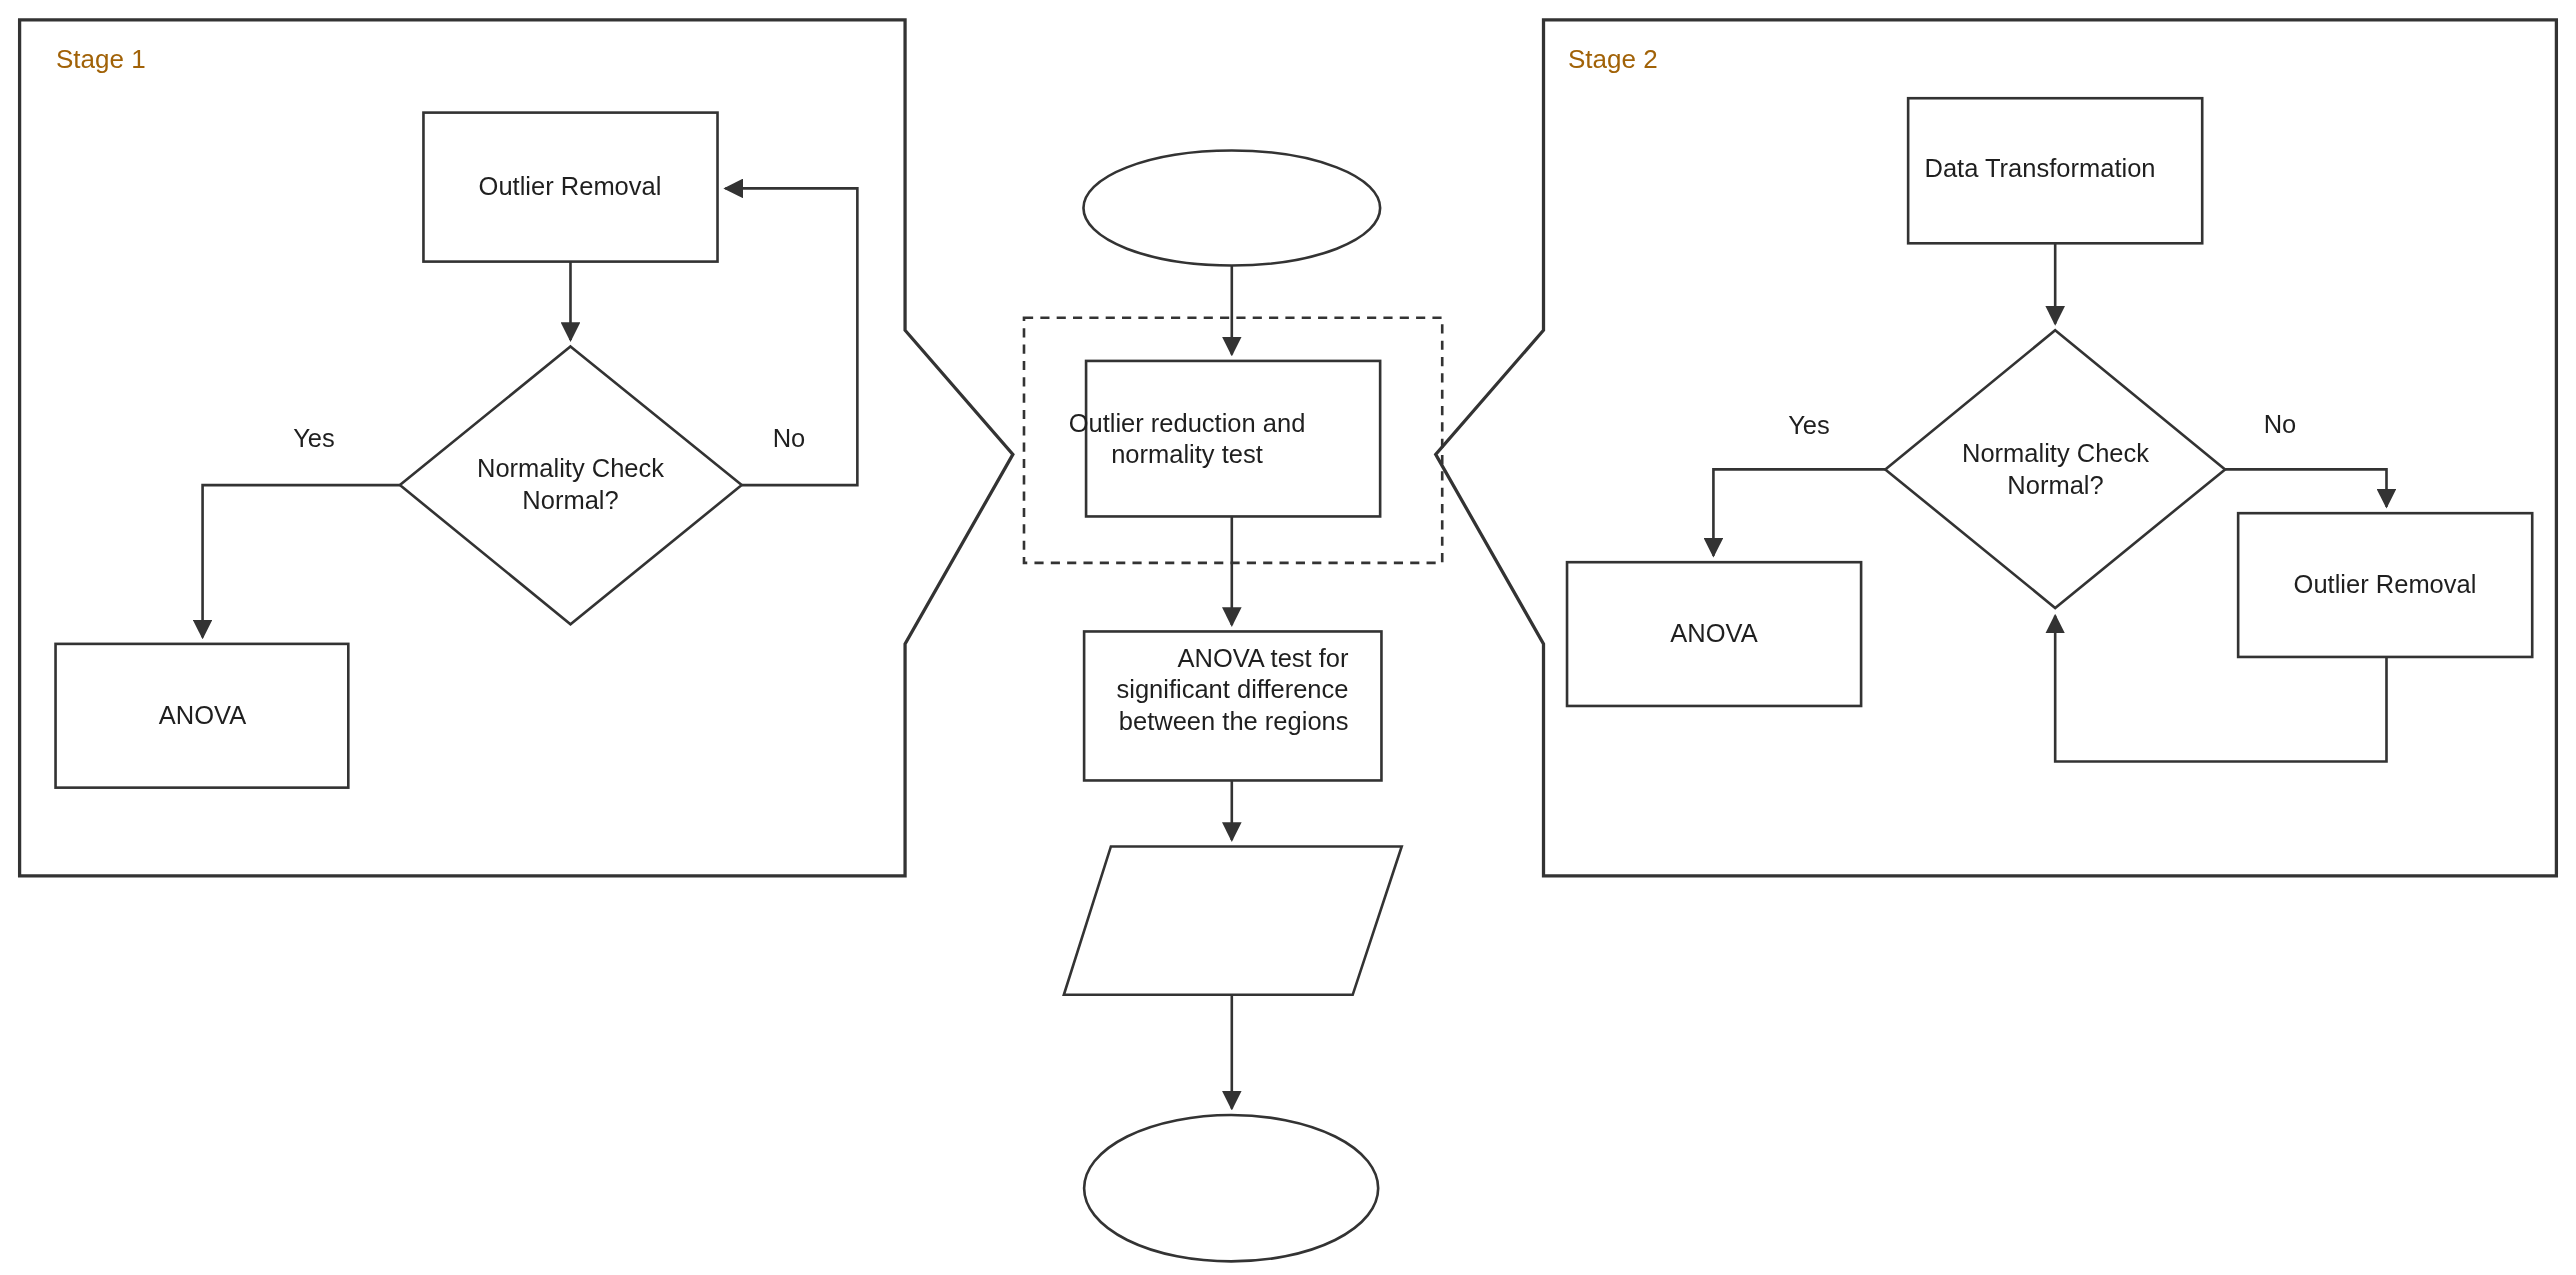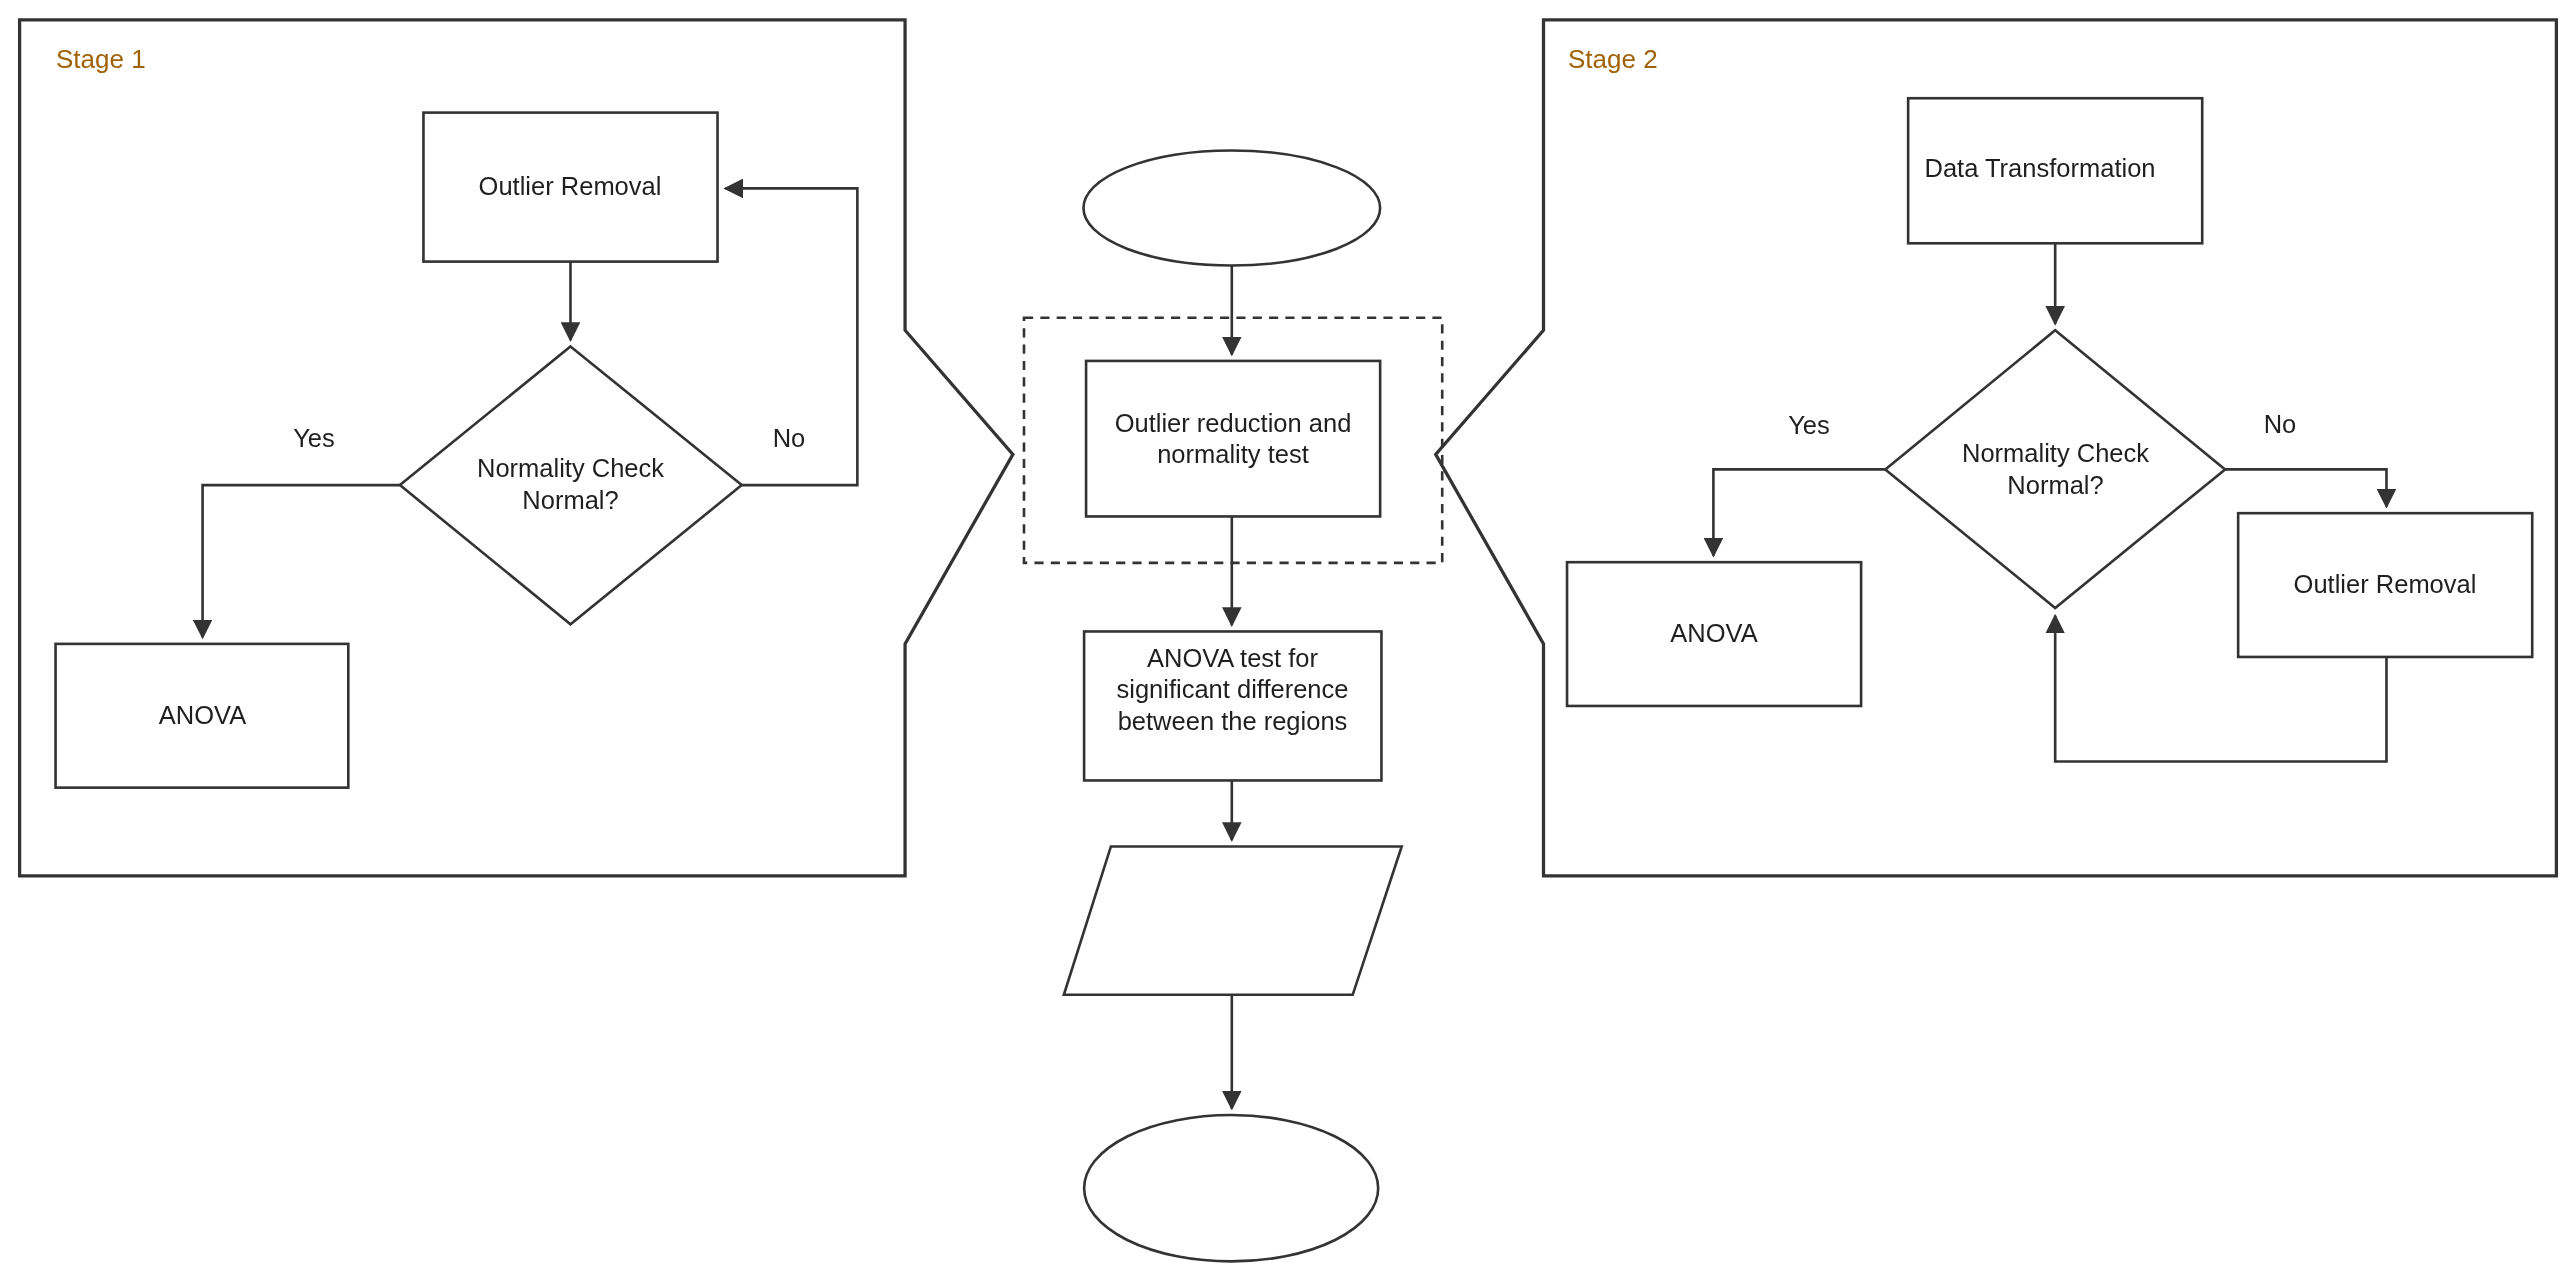--- a/index.html
+++ b/index.html
@@ -114,23 +114,23 @@
 
   
   <div class="lbl" style="left:423px; top:112px; width:294px; height:149px;">Outlier Removal</div>
   <div class="lbl" style="left:453px; top:429px; width:235px; height:111px;">Normality Check
 Normal?</div>
   <div class="lbl" style="left:273px; top:418px; width:82px; height:41px;">Yes</div>
   <div class="lbl" style="left:750px; top:418px; width:78px; height:41px;">No</div>
   <div class="lbl" style="left:56px; top:644px; width:293px; height:144px;">ANOVA</div>
 
   
-  <div class="lbl" style="left:1086px; top:361px; width:294px; height:156px;">Outlier reduction and
+  <div class="lbl" style="left:1040px; top:361px; width:294px; height:156px;">Outlier reduction and
 normality test</div>
-  <div class="lbl" style="left:1084px; top:631px; width:297px; height:118px;">ANOVA test for
+  <div class="lbl" style="left:1084px; top:631px; width:297px; height:118px;text-align:right;">ANOVA test for
 significant difference
 between the regions</div>
 
   
   <div class="lbl" style="left:1908px; top:96px; width:264px; height:145px;">Data Transformation</div>
   <div class="lbl" style="left:1938px; top:414px; width:235px; height:111px;">Normality Check
 Normal?</div>
   <div class="lbl" style="left:1768px; top:405px; width:82px; height:41px;">Yes</div>
   <div class="lbl" style="left:2241px; top:404px; width:78px; height:41px;">No</div>
   <div class="lbl" style="left:1567px; top:562px; width:294px; height:144px;">ANOVA</div>

